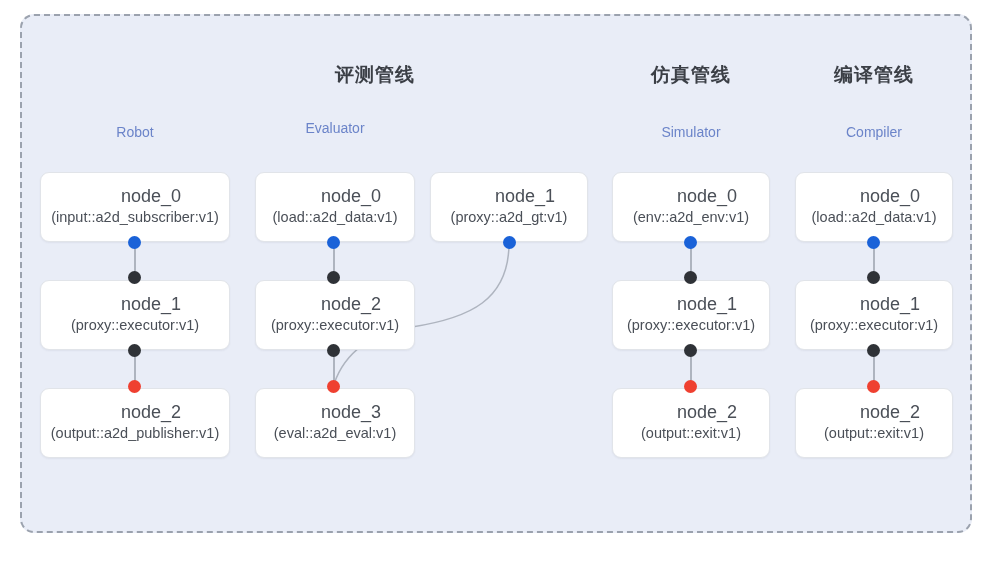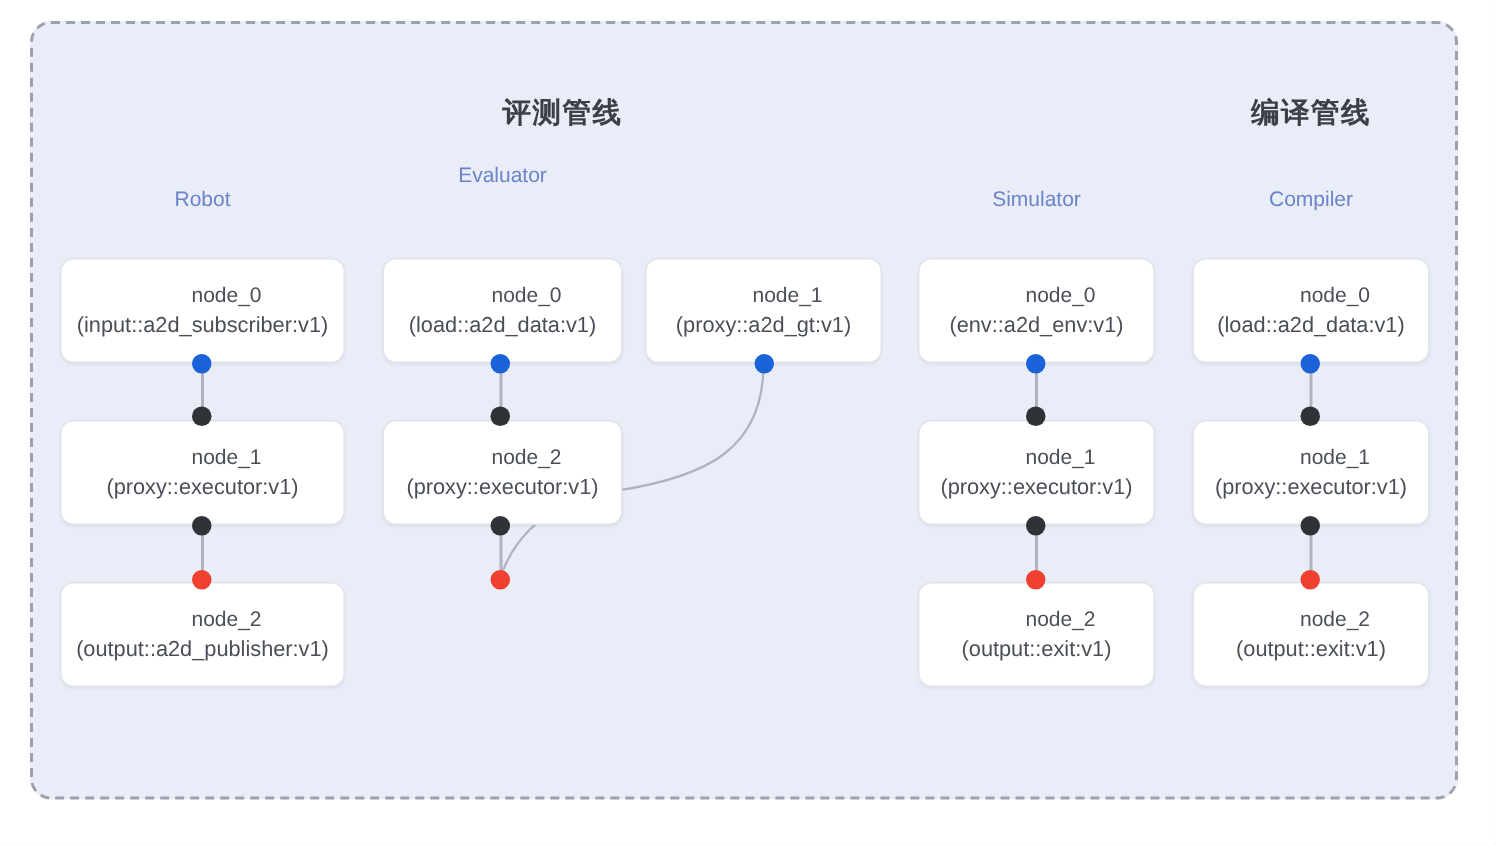--- a/index.html
+++ b/index.html
@@ -52,21 +52,21 @@
     border: 1px solid #e1e4e9;
     border-radius: 9px;
     box-shadow: 0 1px 2px rgba(32,40,64,0.06);
     display: flex;
     flex-direction: column;
     align-items: center;
     justify-content: center;
     z-index: 3;
   }
   .node-title {
-    font-size: 14px;
+    font-size: 18px;
     color: #4a4f57;
     line-height: 21px;
     white-space: nowrap;
     margin-left: 32px;
   }
   .node-sub {
     font-size: 14.5px;
     color: #4a4f57;
     line-height: 21px;
     white-space: nowrap;
@@ -125,21 +125,21 @@
   <div class="link-v" style="left:134px; top:350px; height:38px;"></div>
   <div class="port port-black" style="left:128px; top:344px; width:13px; height:13px;"></div>
   <div class="port port-red" style="left:128px; top:380px; width:13px; height:13px;"></div>
 
   <div class="node" style="left:40px; top:388px; width:190px; height:70px;">
     <div class="node-title">node_2</div>
     <div class="node-sub">(output::a2d_publisher:v1)</div>
   </div>
 
   <div class="col-title-cn" style="left:255px; top:62px; width:160px;text-align:right;">评测管线</div>
-  <div class="col-title-en" style="left:255px; top:108px; width:160px;">Evaluator</div>
+  <div class="col-title-en" style="left:255px; top:120px; width:160px;">Evaluator</div>
 
   <div class="node" style="left:255px; top:172px; width:160px; height:70px;">
     <div class="node-title">node_0</div>
     <div class="node-sub">(load::a2d_data:v1)</div>
   </div>
 
   <div class="node" style="left:430px; top:172px; width:158px; height:70px;">
     <div class="node-title">node_1</div>
     <div class="node-sub">(proxy::a2d_gt:v1)</div>
   </div>
@@ -150,21 +150,26 @@
   <div class="port port-black" style="left:327px; top:271px; width:13px; height:13px;"></div>
 
   <div class="node" style="left:255px; top:280px; width:160px; height:70px;">
     <div class="node-title">node_2</div>
     <div class="node-sub">(proxy::executor:v1)</div>
   </div>
   <div class="link-v" style="left:333px; top:350px; height:38px;"></div>
   <div class="port port-black" style="left:327px; top:344px; width:13px; height:13px;"></div>
   <div class="port port-red" style="left:327px; top:380px; width:13px; height:13px;"></div>
 
-
+  <div class="node" style="left:255px; top:388px; width:160px; height:70px;">
+    <div class="node-title">node_3</div>
+    <div class="node-sub">(eval::a2d_eval:v1)</div>
+  </div>
+
+  <div class="col-title-cn" style="left:612px; top:62px; width:158px;">仿真管线</div>
   <div class="col-title-en" style="left:612px; top:124px; width:158px;">Simulator</div>
 
   <div class="node" style="left:612px; top:172px; width:158px; height:70px;">
     <div class="node-title">node_0</div>
     <div class="node-sub">(env::a2d_env:v1)</div>
   </div>
   <div class="link-v" style="left:690px; top:242px; height:38px;"></div>
   <div class="port port-blue" style="left:684px; top:236px; width:13px; height:13px;"></div>
   <div class="port port-black" style="left:684px; top:271px; width:13px; height:13px;"></div>
 

